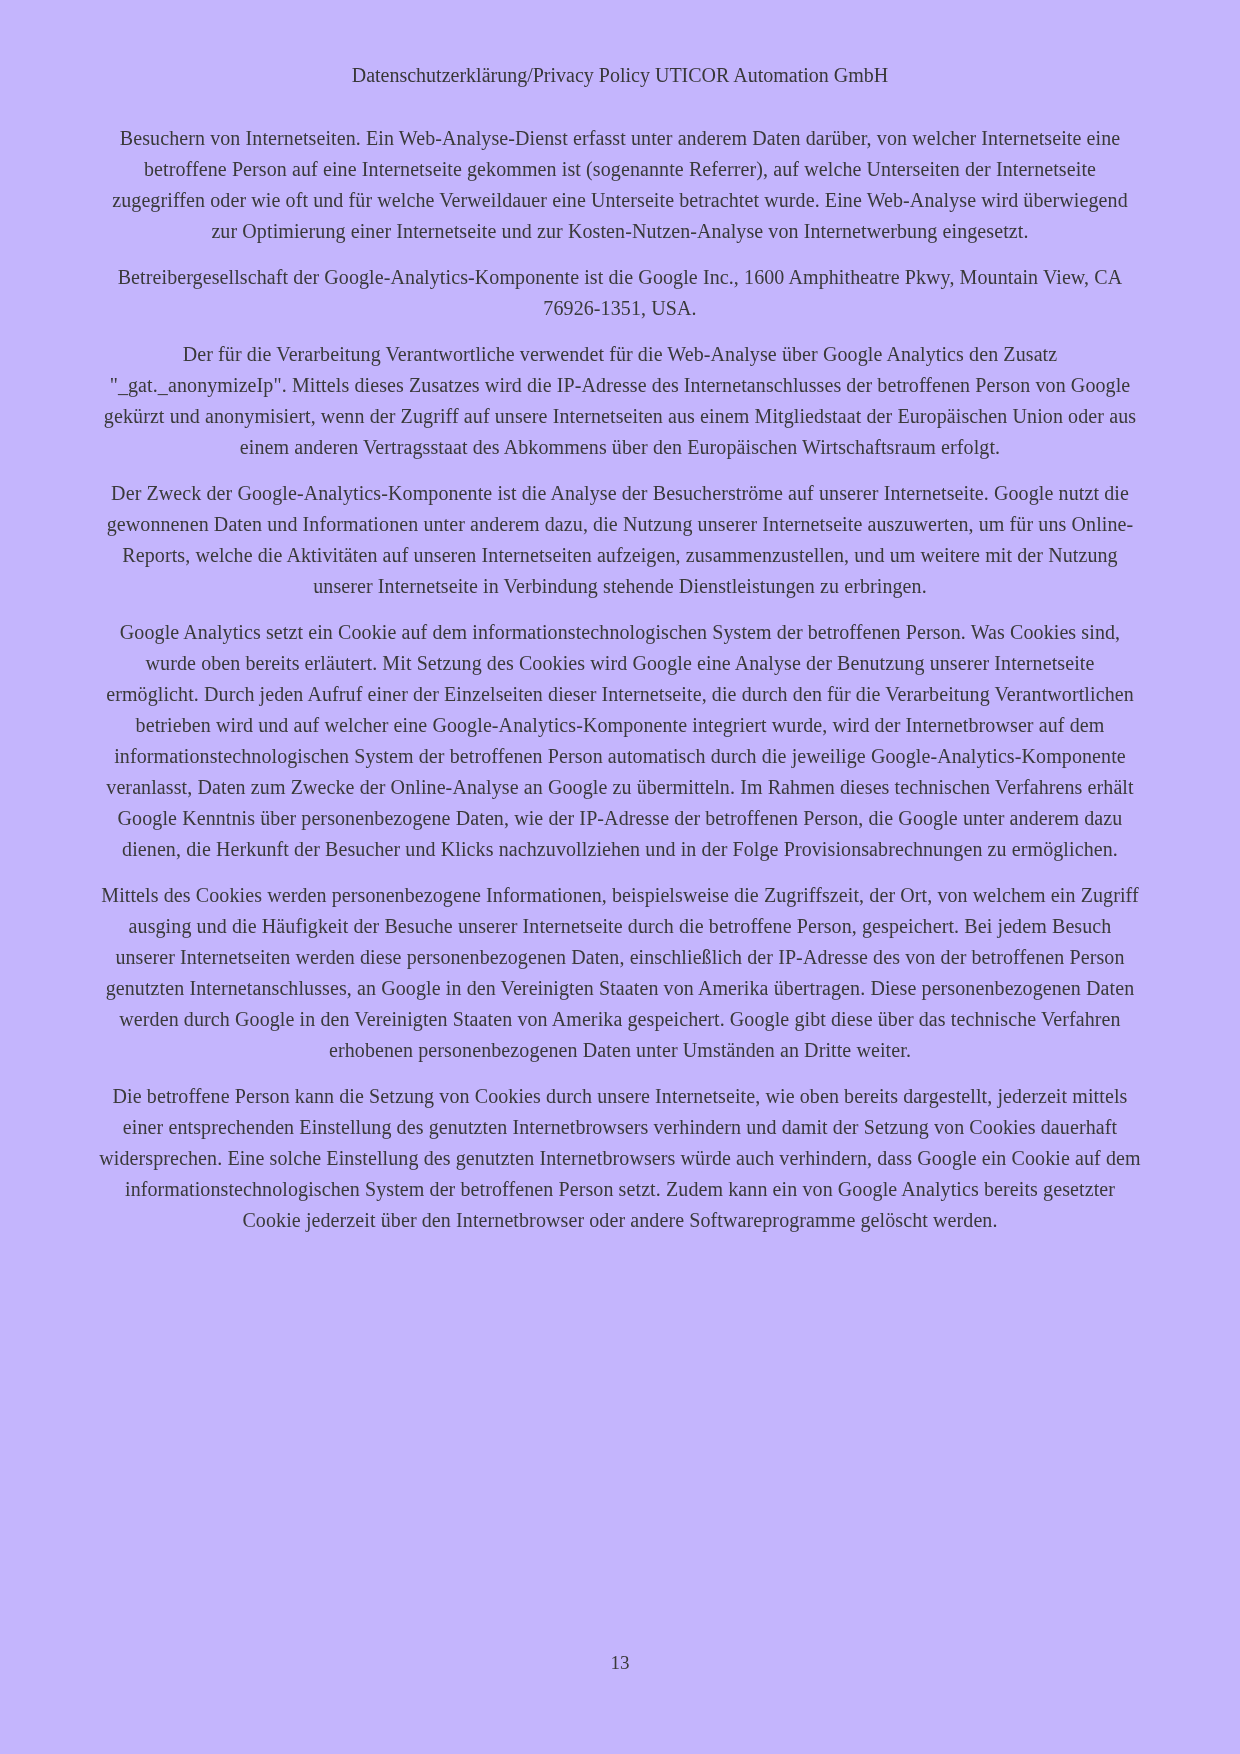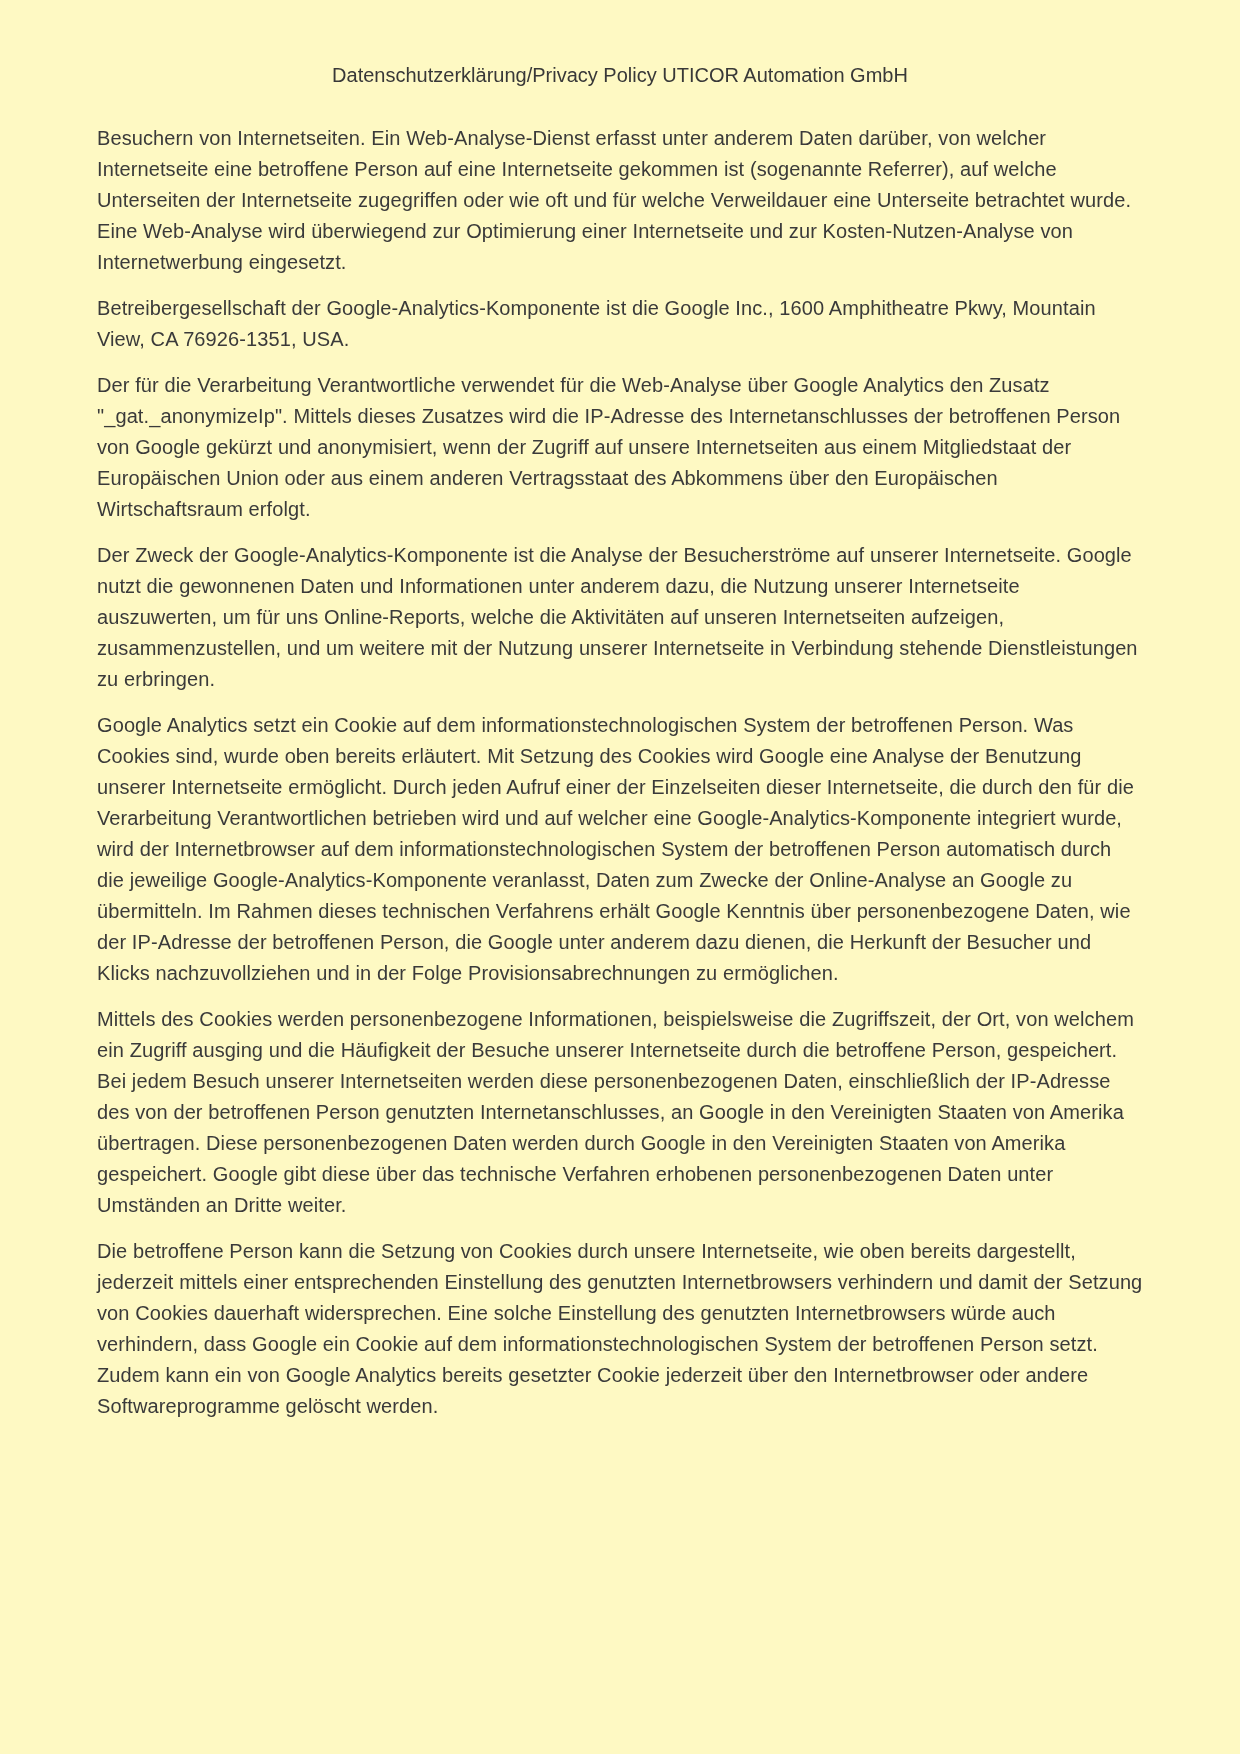--- a/index.html
+++ b/index.html
@@ -4,42 +4,42 @@
 <style>
   html, body {
     margin: 0;
     padding: 0;
     background: #ffffff;
   }
   .page {
     position: relative;
     width: 1240px;
     height: 1754px;
-    background: #fef9c3;
-    font-family: Liberation Sans, sans-serif;
+    background: #c4b5fd;
+    font-family: Liberation Serif, serif;
     color: #3a3a3a;
     overflow: hidden;
     box-sizing: border-box;
   }
   .content {
     padding: 60px 97px 0 97px;
   }
   .doc-title {
     font-size: 20px;
     font-weight: normal;
     text-align: center;
     margin: 0 0 32px 0;
     line-height: 31px;
     color: #383838;
   }
   .body-text p {
     font-size: 20px;
     line-height: 31px;
     margin: 0 0 15px 0;
-    text-align: left;
+    text-align: center;
     color: #3a3a3a;
     letter-spacing: 0.1px;
   }
   .page-number {
     position: absolute;
     top: 1652px;
     left: 0;
     width: 100%;
     text-align: center;
     font-size: 19px;
@@ -57,13 +57,14 @@
       <p>Besuchern von Internetseiten. Ein Web-Analyse-Dienst erfasst unter anderem Daten darüber, von welcher Internetseite eine betroffene Person auf eine Internetseite gekommen ist (sogenannte Referrer), auf welche Unterseiten der Internetseite zugegriffen oder wie oft und für welche Verweildauer eine Unterseite betrachtet wurde. Eine Web-Analyse wird überwiegend zur Optimierung einer Internetseite und zur Kosten-Nutzen-Analyse von Internetwerbung eingesetzt.</p>
       <p>Betreibergesellschaft der Google-Analytics-Komponente ist die Google Inc., 1600 Amphitheatre Pkwy, Mountain View, CA 76926-1351, USA.</p>
       <p>Der für die Verarbeitung Verantwortliche verwendet für die Web-Analyse über Google Analytics den Zusatz "_gat._anonymizeIp". Mittels dieses Zusatzes wird die IP-Adresse des Internetanschlusses der betroffenen Person von Google gekürzt und anonymisiert, wenn der Zugriff auf unsere Internetseiten aus einem Mitgliedstaat der Europäischen Union oder aus einem anderen Vertragsstaat des Abkommens über den Europäischen Wirtschaftsraum erfolgt.</p>
       <p>Der Zweck der Google-Analytics-Komponente ist die Analyse der Besucherströme auf unserer Internetseite. Google nutzt die gewonnenen Daten und Informationen unter anderem dazu, die Nutzung unserer Internetseite auszuwerten, um für uns Online-Reports, welche die Aktivitäten auf unseren Internetseiten aufzeigen, zusammenzustellen, und um weitere mit der Nutzung unserer Internetseite in Verbindung stehende Dienstleistungen zu erbringen.</p>
       <p>Google Analytics setzt ein Cookie auf dem informationstechnologischen System der betroffenen Person. Was Cookies sind, wurde oben bereits erläutert. Mit Setzung des Cookies wird Google eine Analyse der Benutzung unserer Internetseite ermöglicht. Durch jeden Aufruf einer der Einzelseiten dieser Internetseite, die durch den für die Verarbeitung Verantwortlichen betrieben wird und auf welcher eine Google-Analytics-Komponente integriert wurde, wird der Internetbrowser auf dem informationstechnologischen System der betroffenen Person automatisch durch die jeweilige Google-Analytics-Komponente veranlasst, Daten zum Zwecke der Online-Analyse an Google zu übermitteln. Im Rahmen dieses technischen Verfahrens erhält Google Kenntnis über personenbezogene Daten, wie der IP-Adresse der betroffenen Person, die Google unter anderem dazu dienen, die Herkunft der Besucher und Klicks nachzuvollziehen und in der Folge Provisionsabrechnungen zu ermöglichen.</p>
       <p>Mittels des Cookies werden personenbezogene Informationen, beispielsweise die Zugriffszeit, der Ort, von welchem ein Zugriff ausging und die Häufigkeit der Besuche unserer Internetseite durch die betroffene Person, gespeichert. Bei jedem Besuch unserer Internetseiten werden diese personenbezogenen Daten, einschließlich der IP-Adresse des von der betroffenen Person genutzten Internetanschlusses, an Google in den Vereinigten Staaten von Amerika übertragen. Diese personenbezogenen Daten werden durch Google in den Vereinigten Staaten von Amerika gespeichert. Google gibt diese über das technische Verfahren erhobenen personenbezogenen Daten unter Umständen an Dritte weiter.</p>
       <p>Die betroffene Person kann die Setzung von Cookies durch unsere Internetseite, wie oben bereits dargestellt, jederzeit mittels einer entsprechenden Einstellung des genutzten Internetbrowsers verhindern und damit der Setzung von Cookies dauerhaft widersprechen. Eine solche Einstellung des genutzten Internetbrowsers würde auch verhindern, dass Google ein Cookie auf dem informationstechnologischen System der betroffenen Person setzt. Zudem kann ein von Google Analytics bereits gesetzter Cookie jederzeit über den Internetbrowser oder andere Softwareprogramme gelöscht werden.</p>
     </div>
   </div>
 
+  <div class="page-number">13</div>
 </div>
 
 </body></html>

